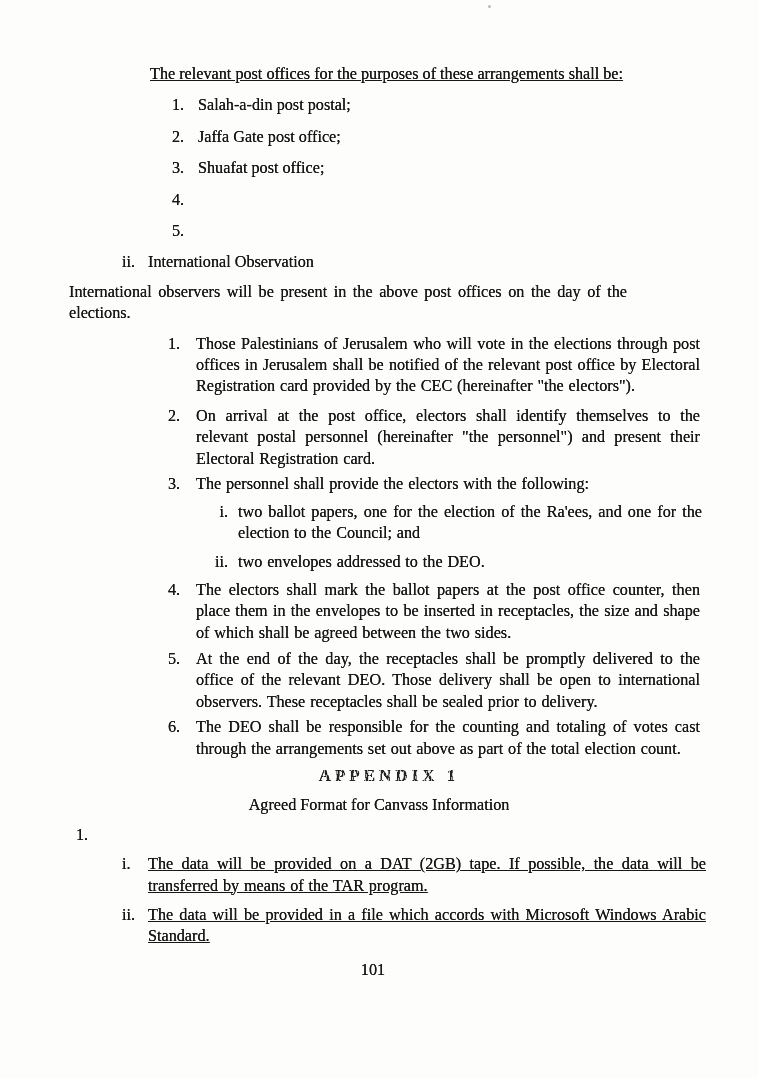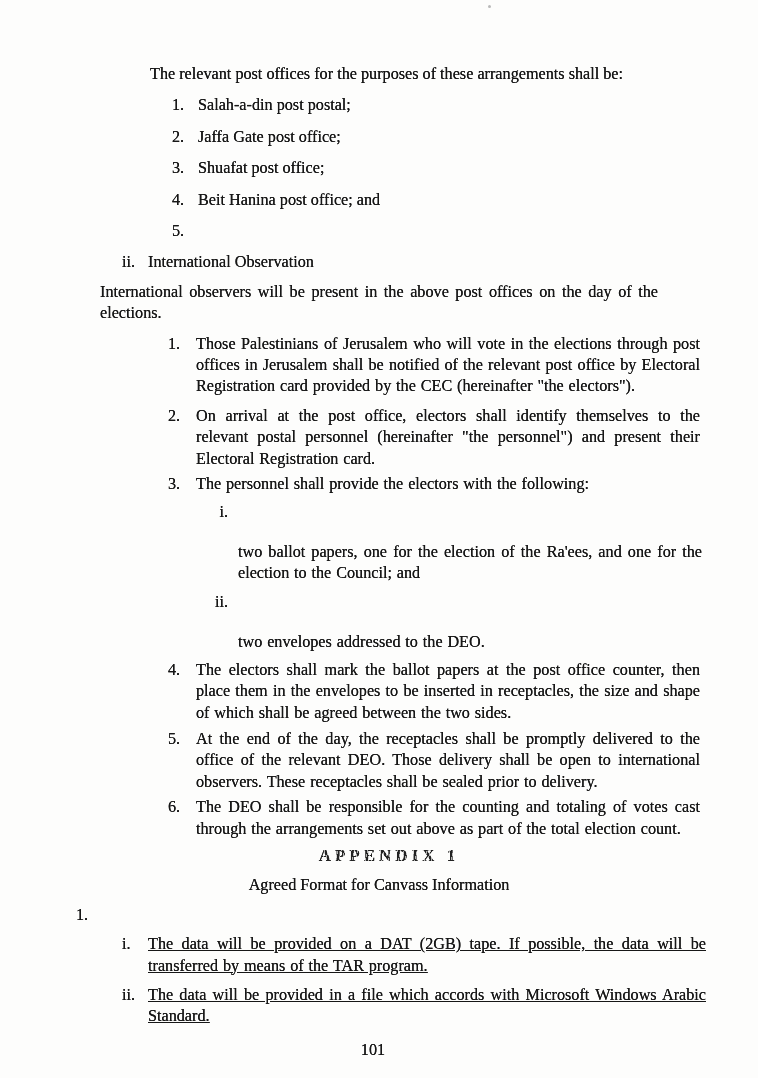--- a/index.html
+++ b/index.html
@@ -10,41 +10,41 @@
     margin:0 auto;
     font-family:"Liberation Serif", serif;
     font-size:16.2px;
     line-height:21.4px;
     color:#171717;
     overflow:hidden;
     text-shadow:0 0 0.4px currentColor; 
   }
   .speck{position:absolute;left:488px;top:5px;width:3px;height:3px;background:#b9b9b9;border-radius:50%;}
   p,div,h2{margin:0;padding:0;}
-  .intro{margin:64px 0 0 150px;white-space:nowrap;}
+  .intro{margin:64px 0 0 150px;white-space:nowrap;text-decoration:underline;}
   .li{display:flex;align-items:flex-start;}
   
   .list-a .li{margin:10px 0 0 172px;}
   .list-a .num{flex:0 0 26px;}
   .list-a .txt{white-space:nowrap;}
   
   .sec-head{display:flex;margin:10px 0 0 122px;}
   .sec-head .num{flex:0 0 26px;}
   
-  .para{margin:8px 0 0 100px;width:558px;text-align:justify;word-spacing:0.8px;}
+  .para{margin:8px 0 0 69px;width:558px;text-align:justify;word-spacing:0.8px;}
   
   .list-b .li{margin-left:168px;width:532px;}
   .list-b .num{flex:0 0 28px;}
   .list-b .txt{flex:1;text-align:justify;word-spacing:0.8px;}
   .mt9{margin-top:9px;} .mt8{margin-top:8px;} .mt6{margin-top:6px;}
   .mt5{margin-top:5px;} .mt4{margin-top:4px;}
   
   .sub .li{margin-left:204px;width:498px;}
   .sub .num{flex:0 0 24px;text-align:right;margin-right:10px;}
-  .sub .txt{flex:1;text-align:justify;word-spacing:0.8px;margin-top:40px;}
+  .sub .txt{flex:1;text-align:justify;word-spacing:0.8px;}
   
   .appendix-heading{
     margin-top:5px;text-align:center;
     font-weight:700;font-size:17px;letter-spacing:4px;
     transform:translateX(10px);
     color:#222;
     -webkit-mask-image:repeating-linear-gradient(104deg,#000 0 2.4px,rgba(0,0,0,0.35) 2.4px 3.2px);
     mask-image:repeating-linear-gradient(104deg,#000 0 2.4px,rgba(0,0,0,0.35) 2.4px 3.2px);
   }
   .subheading{margin-top:9px;text-align:center;}
@@ -71,21 +71,20 @@
     <div class="li">
       <span class="num">2.</span>
       <div class="txt">Jaffa Gate post office;</div>
     </div>
     <div class="li">
       <span class="num">3.</span>
       <div class="txt">Shuafat post office;</div>
     </div>
     <div class="li">
       <span class="num">4.</span>
-      <div class="txt">Beit Hanina post office; and</div>
     </div>
     <div class="li">
       <span class="num">5.</span>
     </div>
   </div>
 
   <div class="sec-head">
     <span class="num">ii.</span>
     <div class="txt">International Observation</div>
   </div>

